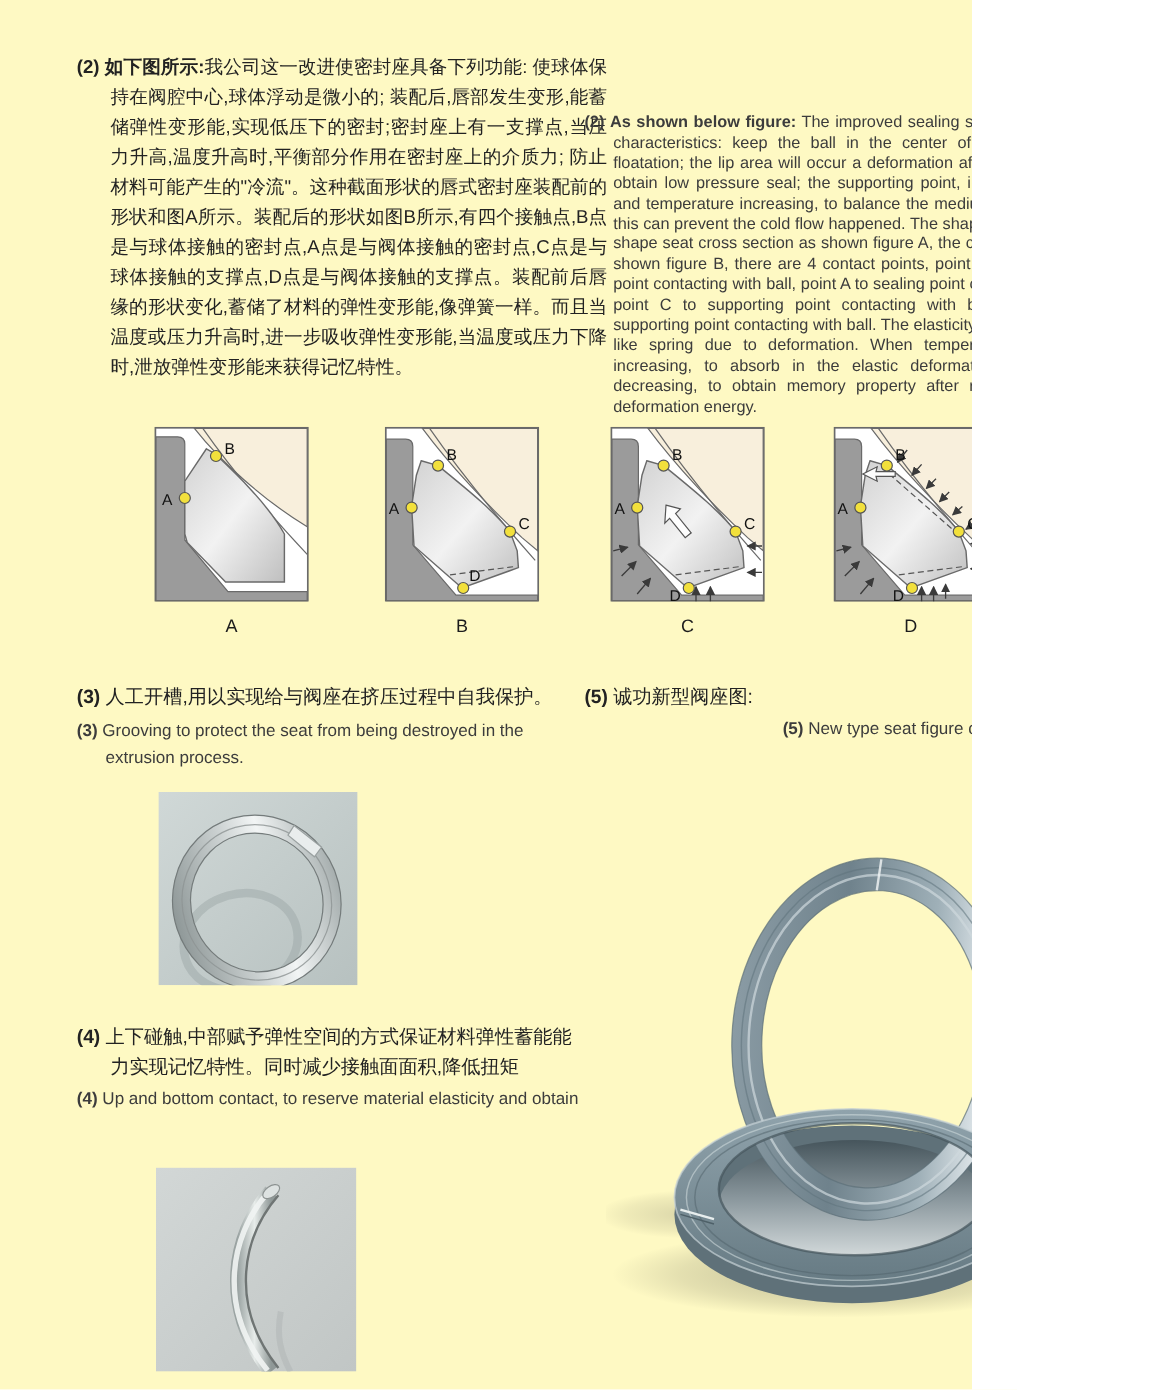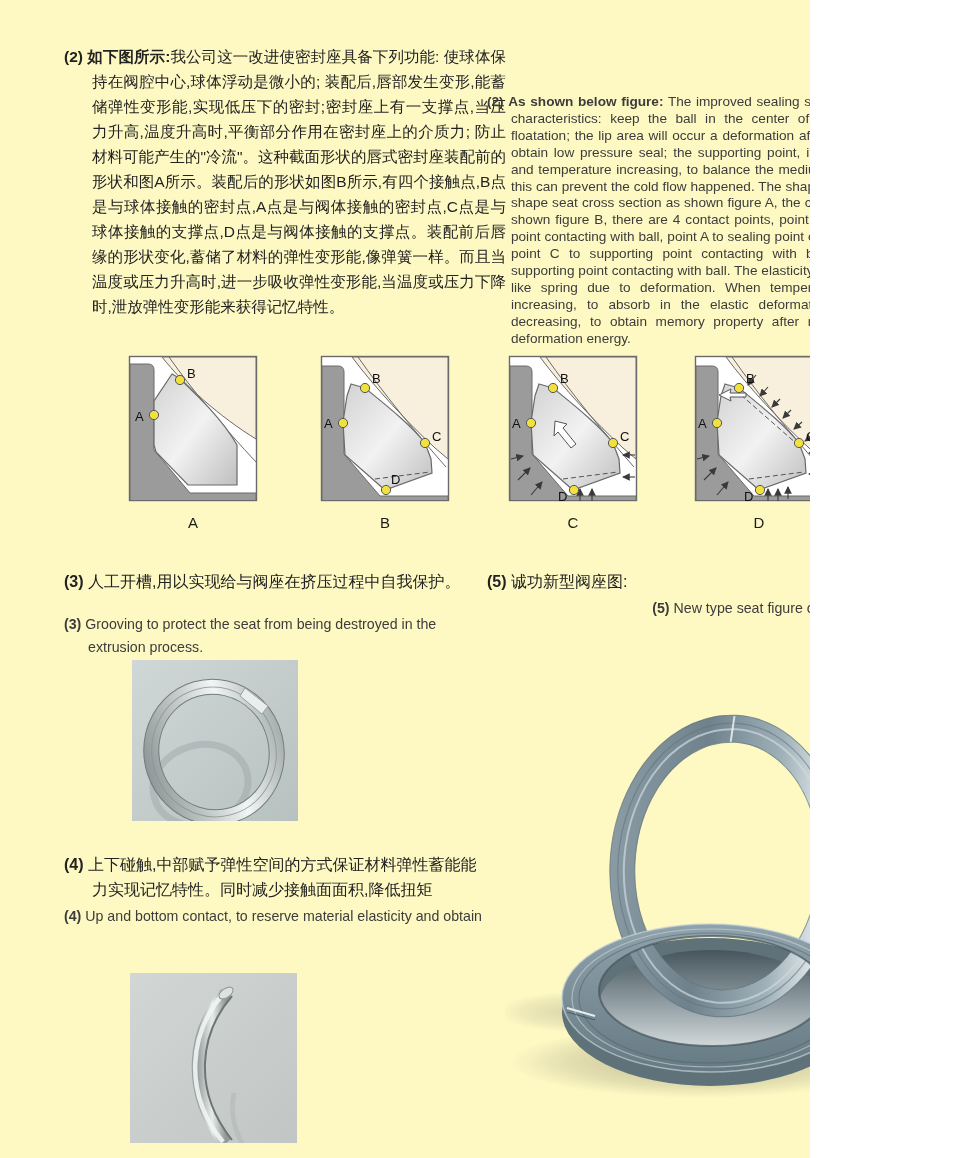--- a/index.html
+++ b/index.html
@@ -178,21 +178,21 @@
 
   <div class="abs figcap" style="left:128px;top:514px;">A</div>
   <div class="abs figcap" style="left:320px;top:514px;">B</div>
   <div class="abs figcap" style="left:508px;top:514px;">C</div>
   <div class="abs figcap" style="left:694px;top:514px;">D</div>
 
   <div class="abs" style="left:64px;top:569px;width:418px;">
     <div class="sec-zh hang-zh">
       <b>(3)</b>&nbsp;<span>人工开槽,用以实现给与阀座在挤压过程中自我保护。</span>
     </div>
-    <div class="sec-en hang-en" style="margin-top:19px;">
+    <div class="sec-en hang-en" style="margin-top:4px;">
       <b>(3)</b>&nbsp;<span>Grooving to protect the seat from being destroyed in the extrusion process.</span>
     </div>
   </div>
 
   <div class="abs" style="left:487px;top:569px;width:420px;">
     <div class="sec-zh hang-zh">
       <b>(5)</b>&nbsp;<span>诚功新型阀座图:</span>
     </div>
     <div class="sec-en hang-en" style="margin-top:3px;text-align:right;">
       <b>(5)</b>&nbsp;<span>New type seat figure of Cheng Gong:</span>

